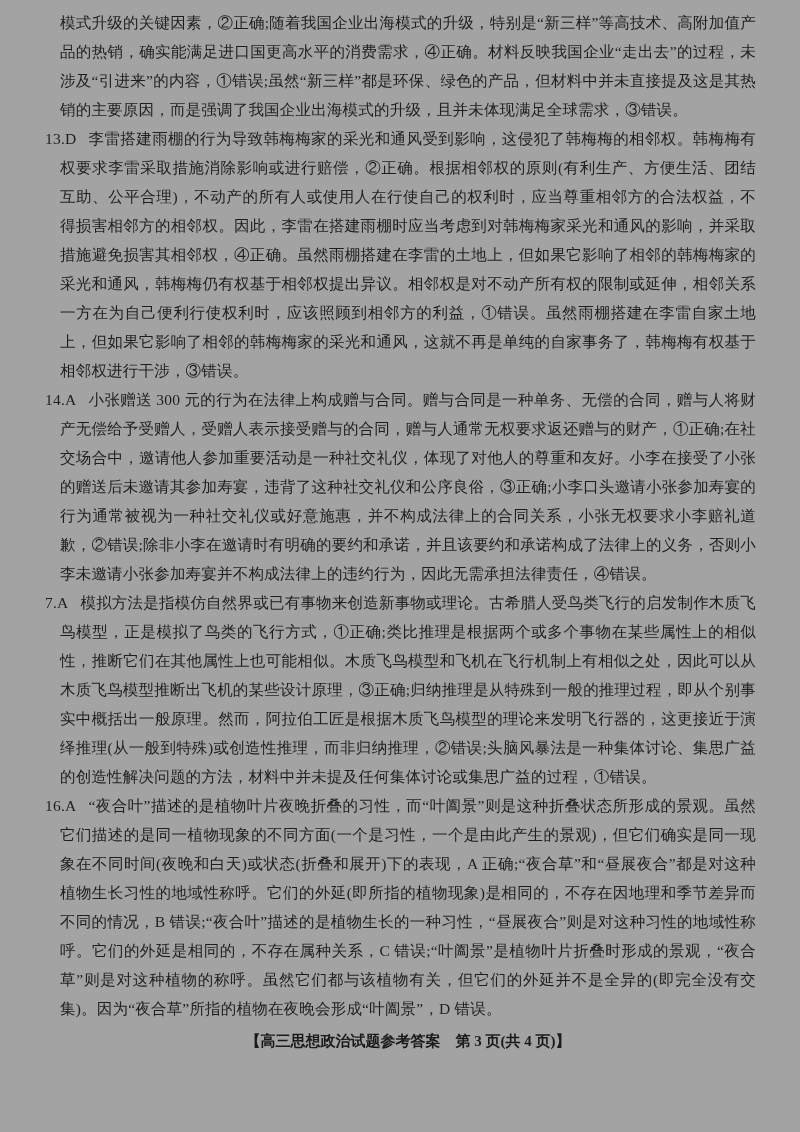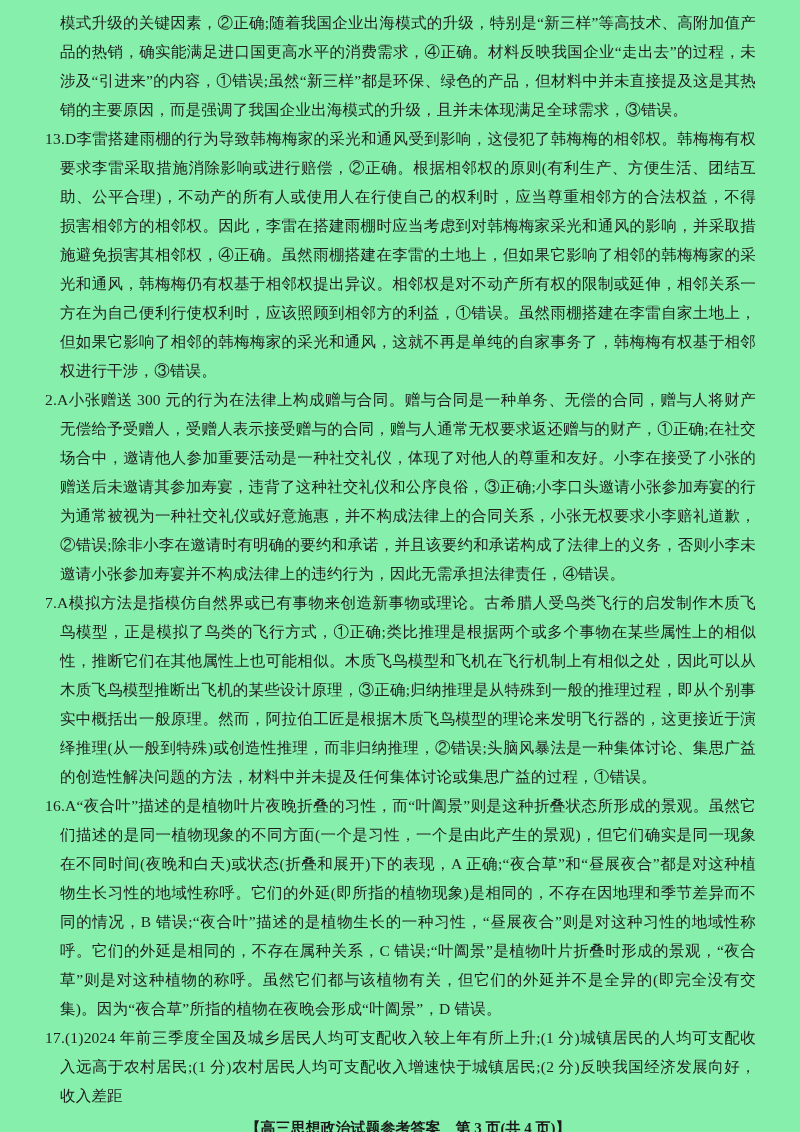--- a/index.html
+++ b/index.html
@@ -4,21 +4,21 @@
 <style>
   html, body {
     margin: 0;
     padding: 0;
     background: #ffffff;
   }
   .page {
     position: relative;
     width: 800px;
     height: 1132px;
-    background: #86efac;
+    background: #a3a3a3;
     overflow: hidden;
     font-family: "Liberation Serif", "DejaVu Serif", serif;
     color: #1e1e1e;
   }
   .content {
     position: absolute;
     left: 60px;
     top: 8px;
     width: 696px;
   }
@@ -27,20 +27,21 @@
     font-size: 15.5px;
     line-height: 29px;
     text-align: justify;
     letter-spacing: 0.2px;
     word-break: break-all;
   }
   p.answer.numbered {
     text-indent: -15px; 
   }
   .num {
+    margin-right: 12px;
     white-space: nowrap;
   }
   .num.tight {
     margin-right: 0;
   }
   .footer {
     margin: 0;
     margin-top: 4px;
     font-size: 15px;
     line-height: 29px;
@@ -52,24 +53,23 @@
 </head>
 <body>
 
 <div class="page">
   <div class="content">
 
     <p class="answer">模式升级的关键因素，②正确;随着我国企业出海模式的升级，特别是“新三样”等高技术、高附加值产品的热销，确实能满足进口国更高水平的消费需求，④正确。材料反映我国企业“走出去”的过程，未涉及“引进来”的内容，①错误;虽然“新三样”都是环保、绿色的产品，但材料中并未直接提及这是其热销的主要原因，而是强调了我国企业出海模式的升级，且并未体现满足全球需求，③错误。</p>
 
     <p class="answer numbered"><span class="num">13.D</span><span>李雷搭建雨棚的行为导致韩梅梅家的采光和通风受到影响，这侵犯了韩梅梅的相邻权。韩梅梅有权要求李雷采取措施消除影响或进行赔偿，②正确。根据相邻权的原则(有利生产、方便生活、团结互助、公平合理)，不动产的所有人或使用人在行使自己的权利时，应当尊重相邻方的合法权益，不得损害相邻方的相邻权。因此，李雷在搭建雨棚时应当考虑到对韩梅梅家采光和通风的影响，并采取措施避免损害其相邻权，④正确。虽然雨棚搭建在李雷的土地上，但如果它影响了相邻的韩梅梅家的采光和通风，韩梅梅仍有权基于相邻权提出异议。相邻权是对不动产所有权的限制或延伸，相邻关系一方在为自己便利行使权利时，应该照顾到相邻方的利益，①错误。虽然雨棚搭建在李雷自家土地上，但如果它影响了相邻的韩梅梅家的采光和通风，这就不再是单纯的自家事务了，韩梅梅有权基于相邻权进行干涉，③错误。</span></p>
 
-    <p class="answer numbered"><span class="num">2.A</span><span>小张赠送 300 元的行为在法律上构成赠与合同。赠与合同是一种单务、无偿的合同，赠与人将财产无偿给予受赠人，受赠人表示接受赠与的合同，赠与人通常无权要求返还赠与的财产，①正确;在社交场合中，邀请他人参加重要活动是一种社交礼仪，体现了对他人的尊重和友好。小李在接受了小张的赠送后未邀请其参加寿宴，违背了这种社交礼仪和公序良俗，③正确;小李口头邀请小张参加寿宴的行为通常被视为一种社交礼仪或好意施惠，并不构成法律上的合同关系，小张无权要求小李赔礼道歉，②错误;除非小李在邀请时有明确的要约和承诺，并且该要约和承诺构成了法律上的义务，否则小李未邀请小张参加寿宴并不构成法律上的违约行为，因此无需承担法律责任，④错误。</span></p>
+    <p class="answer numbered"><span class="num">14.A</span><span>小张赠送 300 元的行为在法律上构成赠与合同。赠与合同是一种单务、无偿的合同，赠与人将财产无偿给予受赠人，受赠人表示接受赠与的合同，赠与人通常无权要求返还赠与的财产，①正确;在社交场合中，邀请他人参加重要活动是一种社交礼仪，体现了对他人的尊重和友好。小李在接受了小张的赠送后未邀请其参加寿宴，违背了这种社交礼仪和公序良俗，③正确;小李口头邀请小张参加寿宴的行为通常被视为一种社交礼仪或好意施惠，并不构成法律上的合同关系，小张无权要求小李赔礼道歉，②错误;除非小李在邀请时有明确的要约和承诺，并且该要约和承诺构成了法律上的义务，否则小李未邀请小张参加寿宴并不构成法律上的违约行为，因此无需承担法律责任，④错误。</span></p>
 
     <p class="answer numbered"><span class="num">7.A</span><span>模拟方法是指模仿自然界或已有事物来创造新事物或理论。古希腊人受鸟类飞行的启发制作木质飞鸟模型，正是模拟了鸟类的飞行方式，①正确;类比推理是根据两个或多个事物在某些属性上的相似性，推断它们在其他属性上也可能相似。木质飞鸟模型和飞机在飞行机制上有相似之处，因此可以从木质飞鸟模型推断出飞机的某些设计原理，③正确;归纳推理是从特殊到一般的推理过程，即从个别事实中概括出一般原理。然而，阿拉伯工匠是根据木质飞鸟模型的理论来发明飞行器的，这更接近于演绎推理(从一般到特殊)或创造性推理，而非归纳推理，②错误;头脑风暴法是一种集体讨论、集思广益的创造性解决问题的方法，材料中并未提及任何集体讨论或集思广益的过程，①错误。</span></p>
 
     <p class="answer numbered"><span class="num">16.A</span><span>“夜合叶”描述的是植物叶片夜晚折叠的习性，而“叶阖景”则是这种折叠状态所形成的景观。虽然它们描述的是同一植物现象的不同方面(一个是习性，一个是由此产生的景观)，但它们确实是同一现象在不同时间(夜晚和白天)或状态(折叠和展开)下的表现，A 正确;“夜合草”和“昼展夜合”都是对这种植物生长习性的地域性称呼。它们的外延(即所指的植物现象)是相同的，不存在因地理和季节差异而不同的情况，B 错误;“夜合叶”描述的是植物生长的一种习性，“昼展夜合”则是对这种习性的地域性称呼。它们的外延是相同的，不存在属种关系，C 错误;“叶阖景”是植物叶片折叠时形成的景观，“夜合草”则是对这种植物的称呼。虽然它们都与该植物有关，但它们的外延并不是全异的(即完全没有交集)。因为“夜合草”所指的植物在夜晚会形成“叶阖景”，D 错误。</span></p>
 
-    <p class="answer numbered"><span class="num tight">17.</span><span>(1)2024 年前三季度全国及城乡居民人均可支配收入较上年有所上升;(1 分)城镇居民的人均可支配收入远高于农村居民;(1 分)农村居民人均可支配收入增速快于城镇居民;(2 分)反映我国经济发展向好，收入差距</span></p>
 
     <p class="footer"><span>【高三思想政治试题参考答案　第 3 页(共 4 页)】</span></p>
 
   </div>
 </div>
 
 </body></html>

